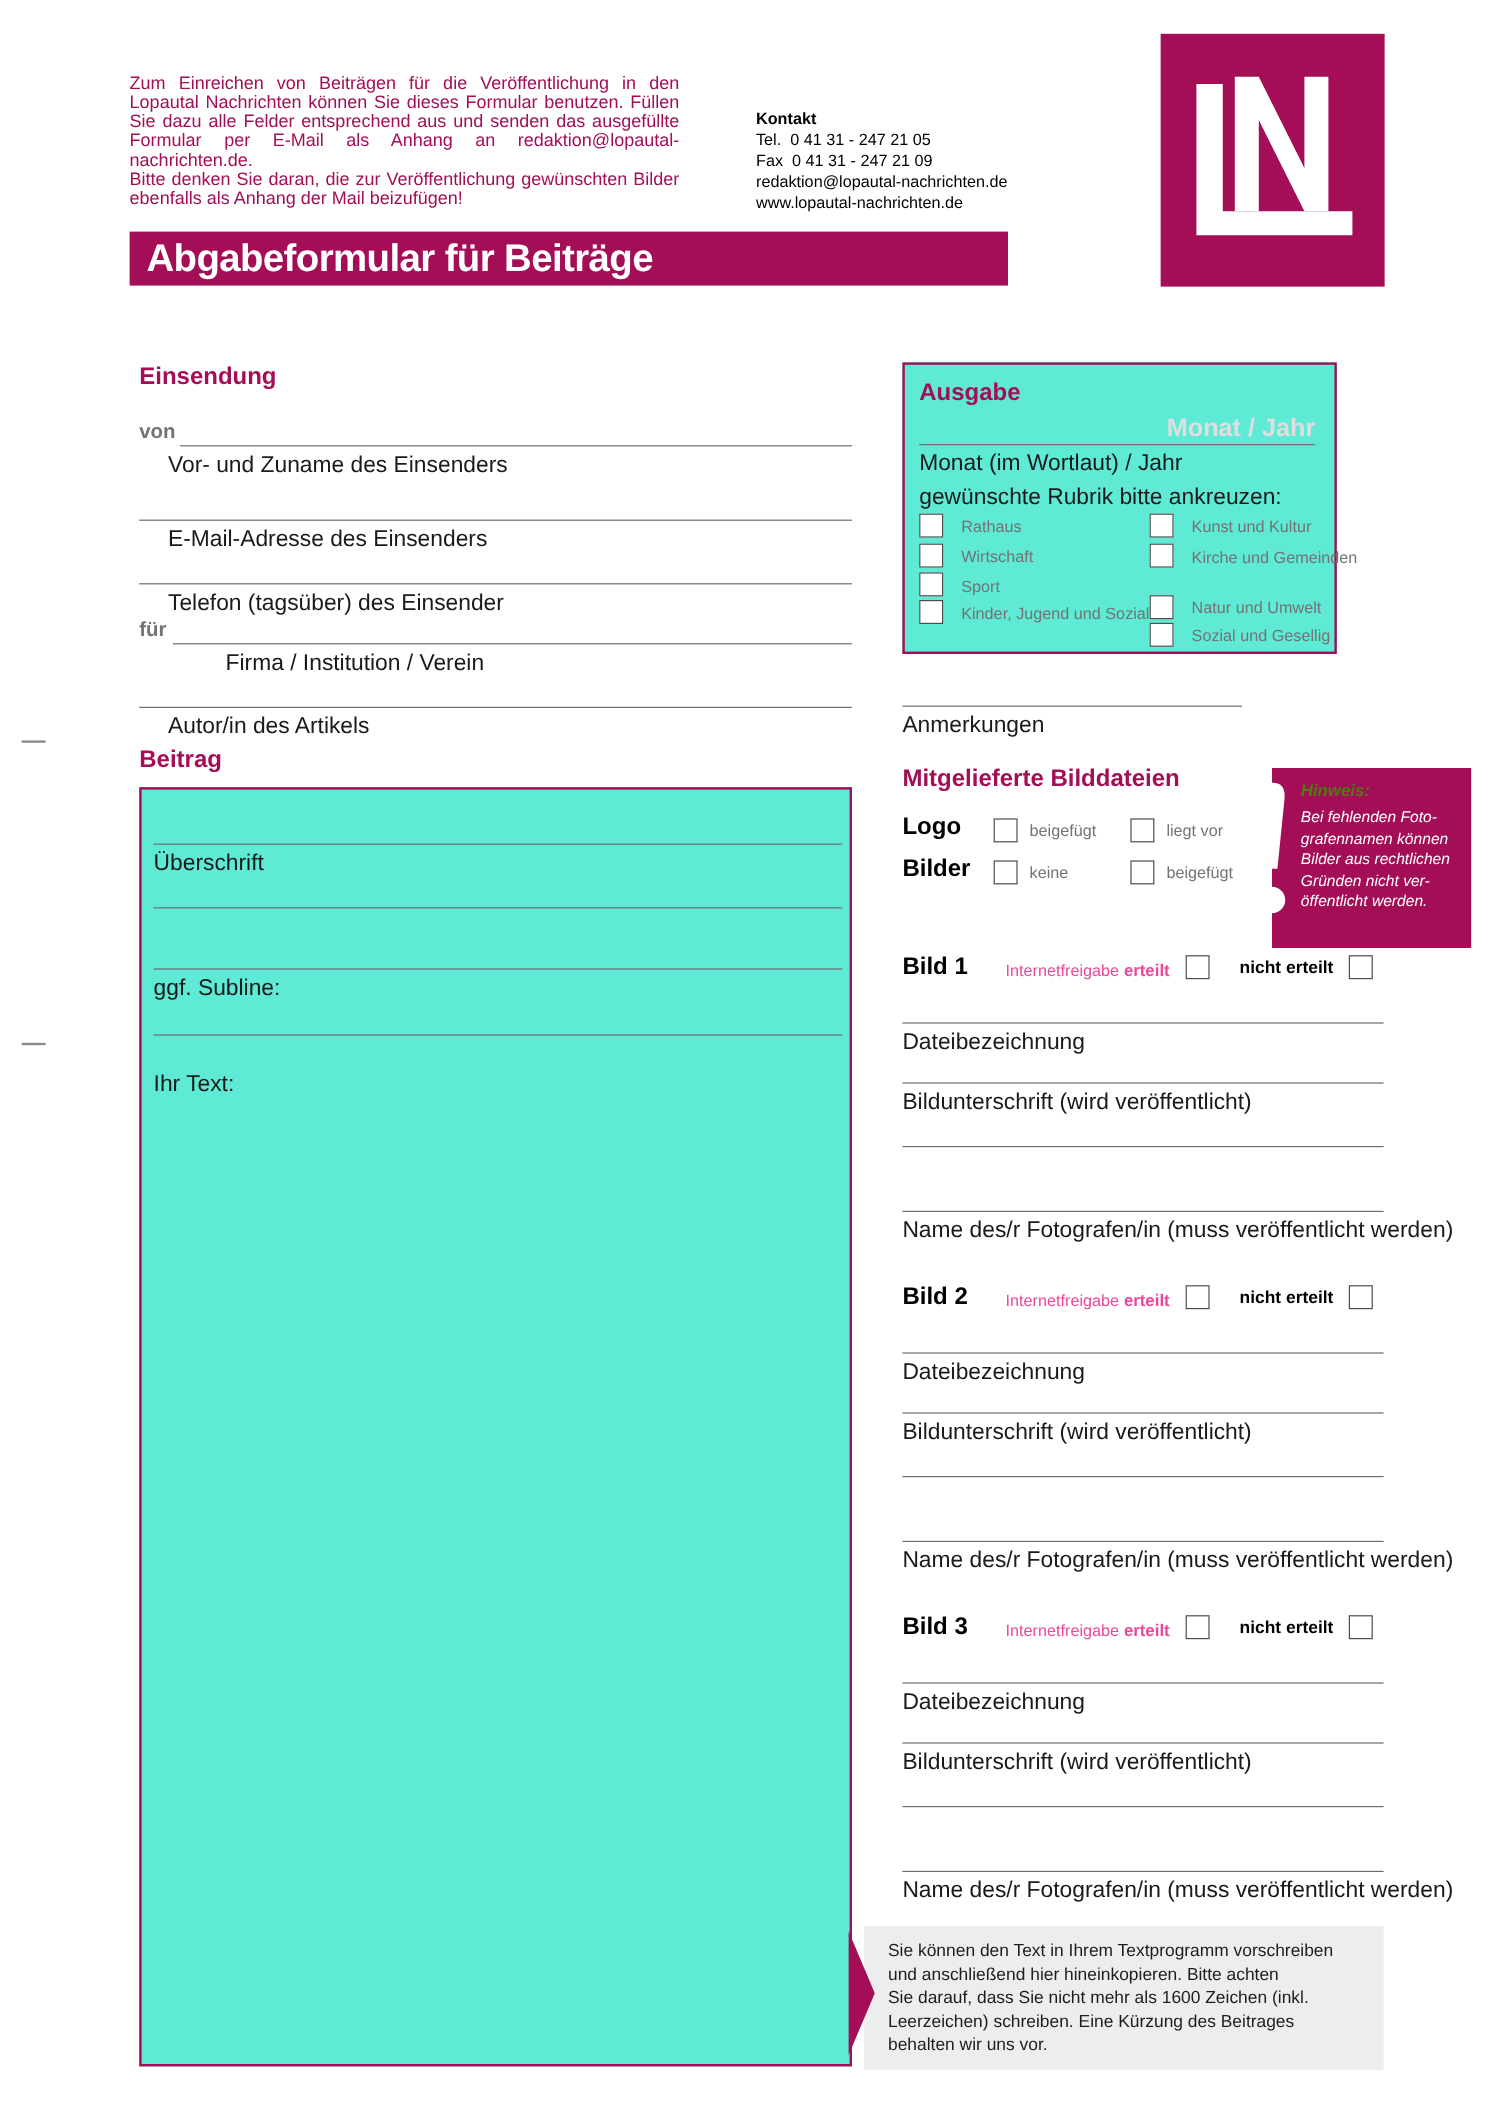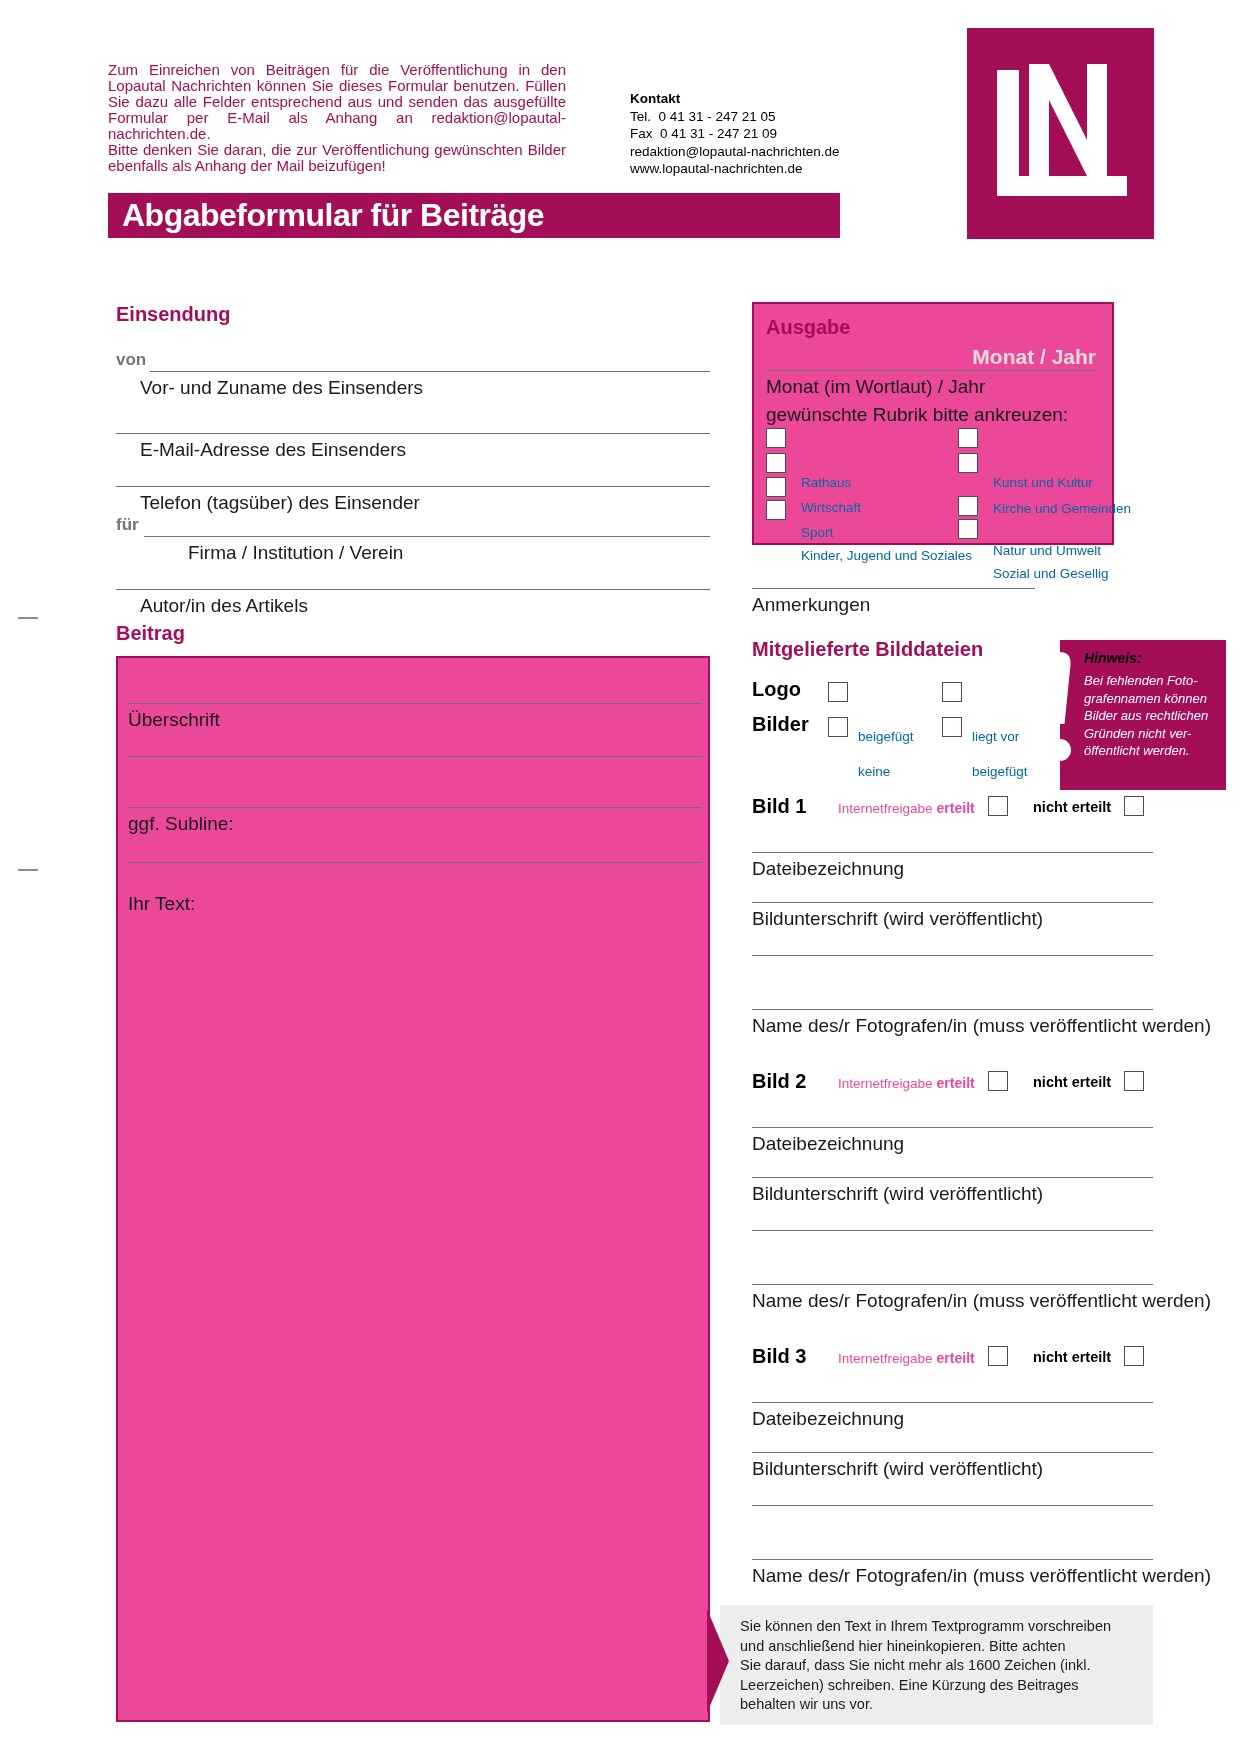--- a/index.html
+++ b/index.html
@@ -16,27 +16,27 @@
   .line{position:absolute;height:0;border-top:1.6px solid var(--line);}
   .flabel{position:absolute;font-size:19px;color:var(--label);white-space:nowrap;}
   .cb{position:absolute;width:20px;height:20px;border:1.7px solid #4d4d4d;background:#fff;box-sizing:border-box;}
   .h-accent{position:absolute;font-weight:bold;color:var(--accent);font-size:20px;white-space:nowrap;}
   .h-black{position:absolute;font-weight:bold;color:#737373;font-size:17px;white-space:nowrap;}
   .h-big{position:absolute;font-weight:bold;color:#000;font-size:20px;white-space:nowrap;}
   .prelines{white-space:pre-line;}
   .intro{position:absolute;color:var(--accent);font-size:15px;line-height:16px;text-align:justify;white-space:pre-line;}
   .contact-line{font-size:13.5px;line-height:17.5px;color:#000;white-space:pre;}
   .titlebar{position:absolute;background:var(--accent);color:#fff;font-weight:bold;font-size:32px;line-height:45px;padding-left:14px;box-sizing:border-box;letter-spacing:-0.5px;white-space:nowrap;}
-  .boxed{position:absolute;border:2.5px solid var(--accent);box-sizing:border-box;background:#ec4899;}
-  .opt-label{position:absolute;font-size:13.5px;color:#0369a1;white-space:nowrap;margin-top:44px;}
+  .boxed{position:absolute;border:2.5px solid var(--accent);box-sizing:border-box;background:#5eead4;}
+  .opt-label{position:absolute;font-size:13.5px;color:#737373;white-space:nowrap;}
   .ifg{position:absolute;font-size:13.5px;color:#ec4899;white-space:nowrap;}
   .ifg b{font-size:14px;margin-left:4px;}
   .nicht{position:absolute;font-size:14.5px;font-weight:bold;color:#000;white-space:nowrap;}
   .hinweis{position:absolute;background:var(--accent);color:#fff;}
-  .hinweis-title{position:absolute;font-size:14px;font-weight:bold;font-style:italic;color:#000000;white-space:nowrap;}
+  .hinweis-title{position:absolute;font-size:14px;font-weight:bold;font-style:italic;color:#4d7c0f;white-space:nowrap;}
   .hinweis-text{position:absolute;font-size:13px;font-style:italic;color:#fff;line-height:17.5px;white-space:pre-line;}
   .notebox{position:absolute;background:var(--notebg);}
   .notetext{position:absolute;font-size:14.5px;line-height:19.5px;color:#1c1c1c;white-space:pre-line;}
   .ghost{position:absolute;font-size:21px;font-weight:bold;color:var(--ghost);text-align:right;white-space:nowrap;}
   .foldmark{position:absolute;width:20px;height:2px;background:#8b8b8b;}
 </style>
 </head>
 <body>
 
 <div class="page">

